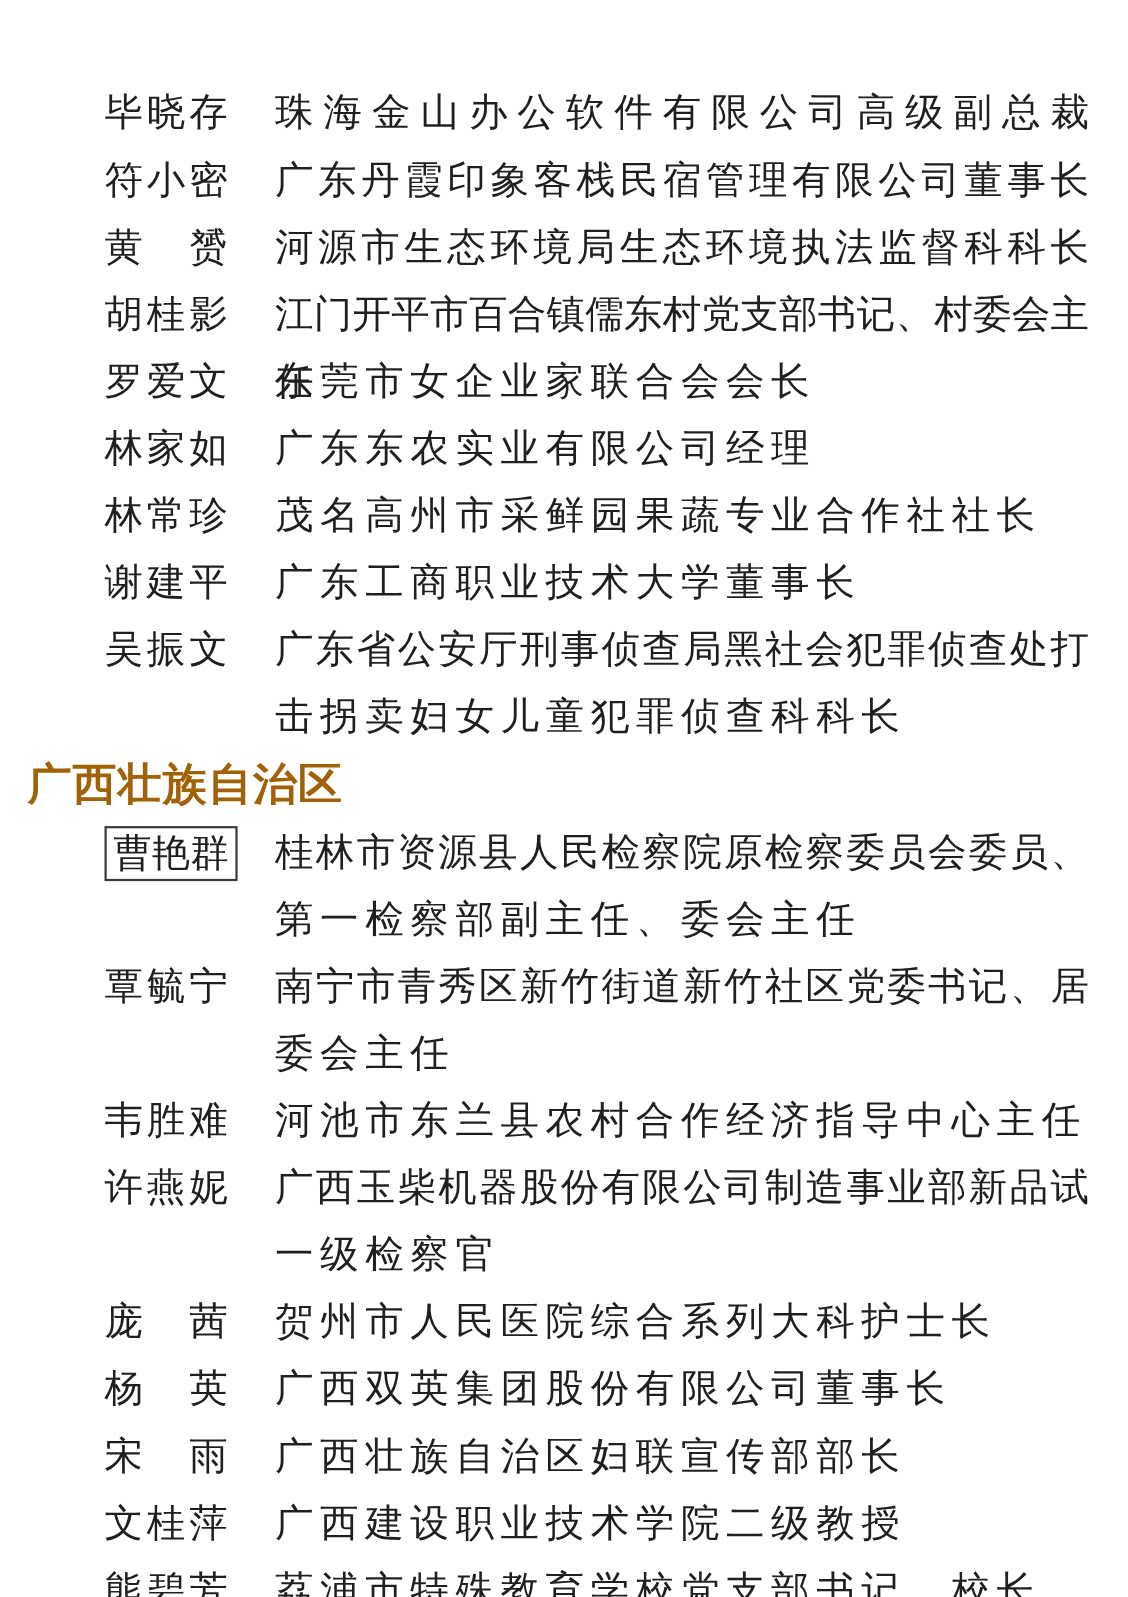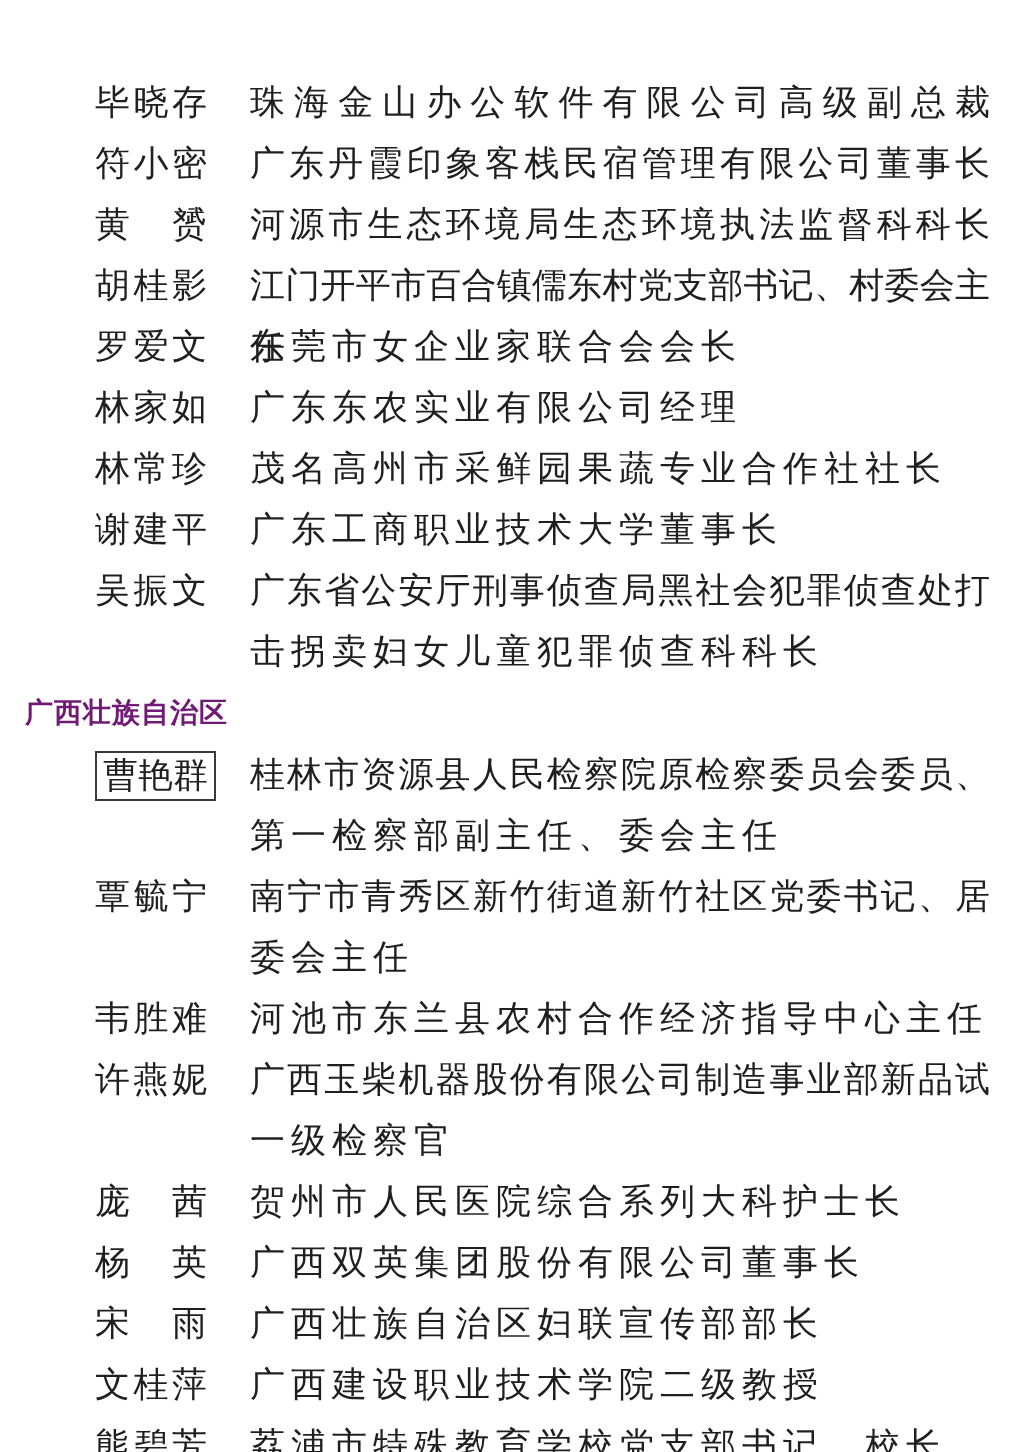--- a/index.html
+++ b/index.html
@@ -17,22 +17,22 @@
   .doc {
     padding-top: 24px;
     margin-top: 48px;
   }
   .section-header {
     margin-left: 25px;
     height: 62px;
     line-height: 62px;
     font-family: "Liberation Sans", "DejaVu Sans", sans-serif;
     font-weight: 700;
-    font-size: 28px;
-    color: #701a75;
+    font-size: 40px;
+    color: #a16207;
     letter-spacing: 1px;
     white-space: nowrap;
   }
   .entry {
     display: flex;
     align-items: flex-start;
     padding-left: 95px;
   }
   .name-cell {
     flex: 0 0 155px;

